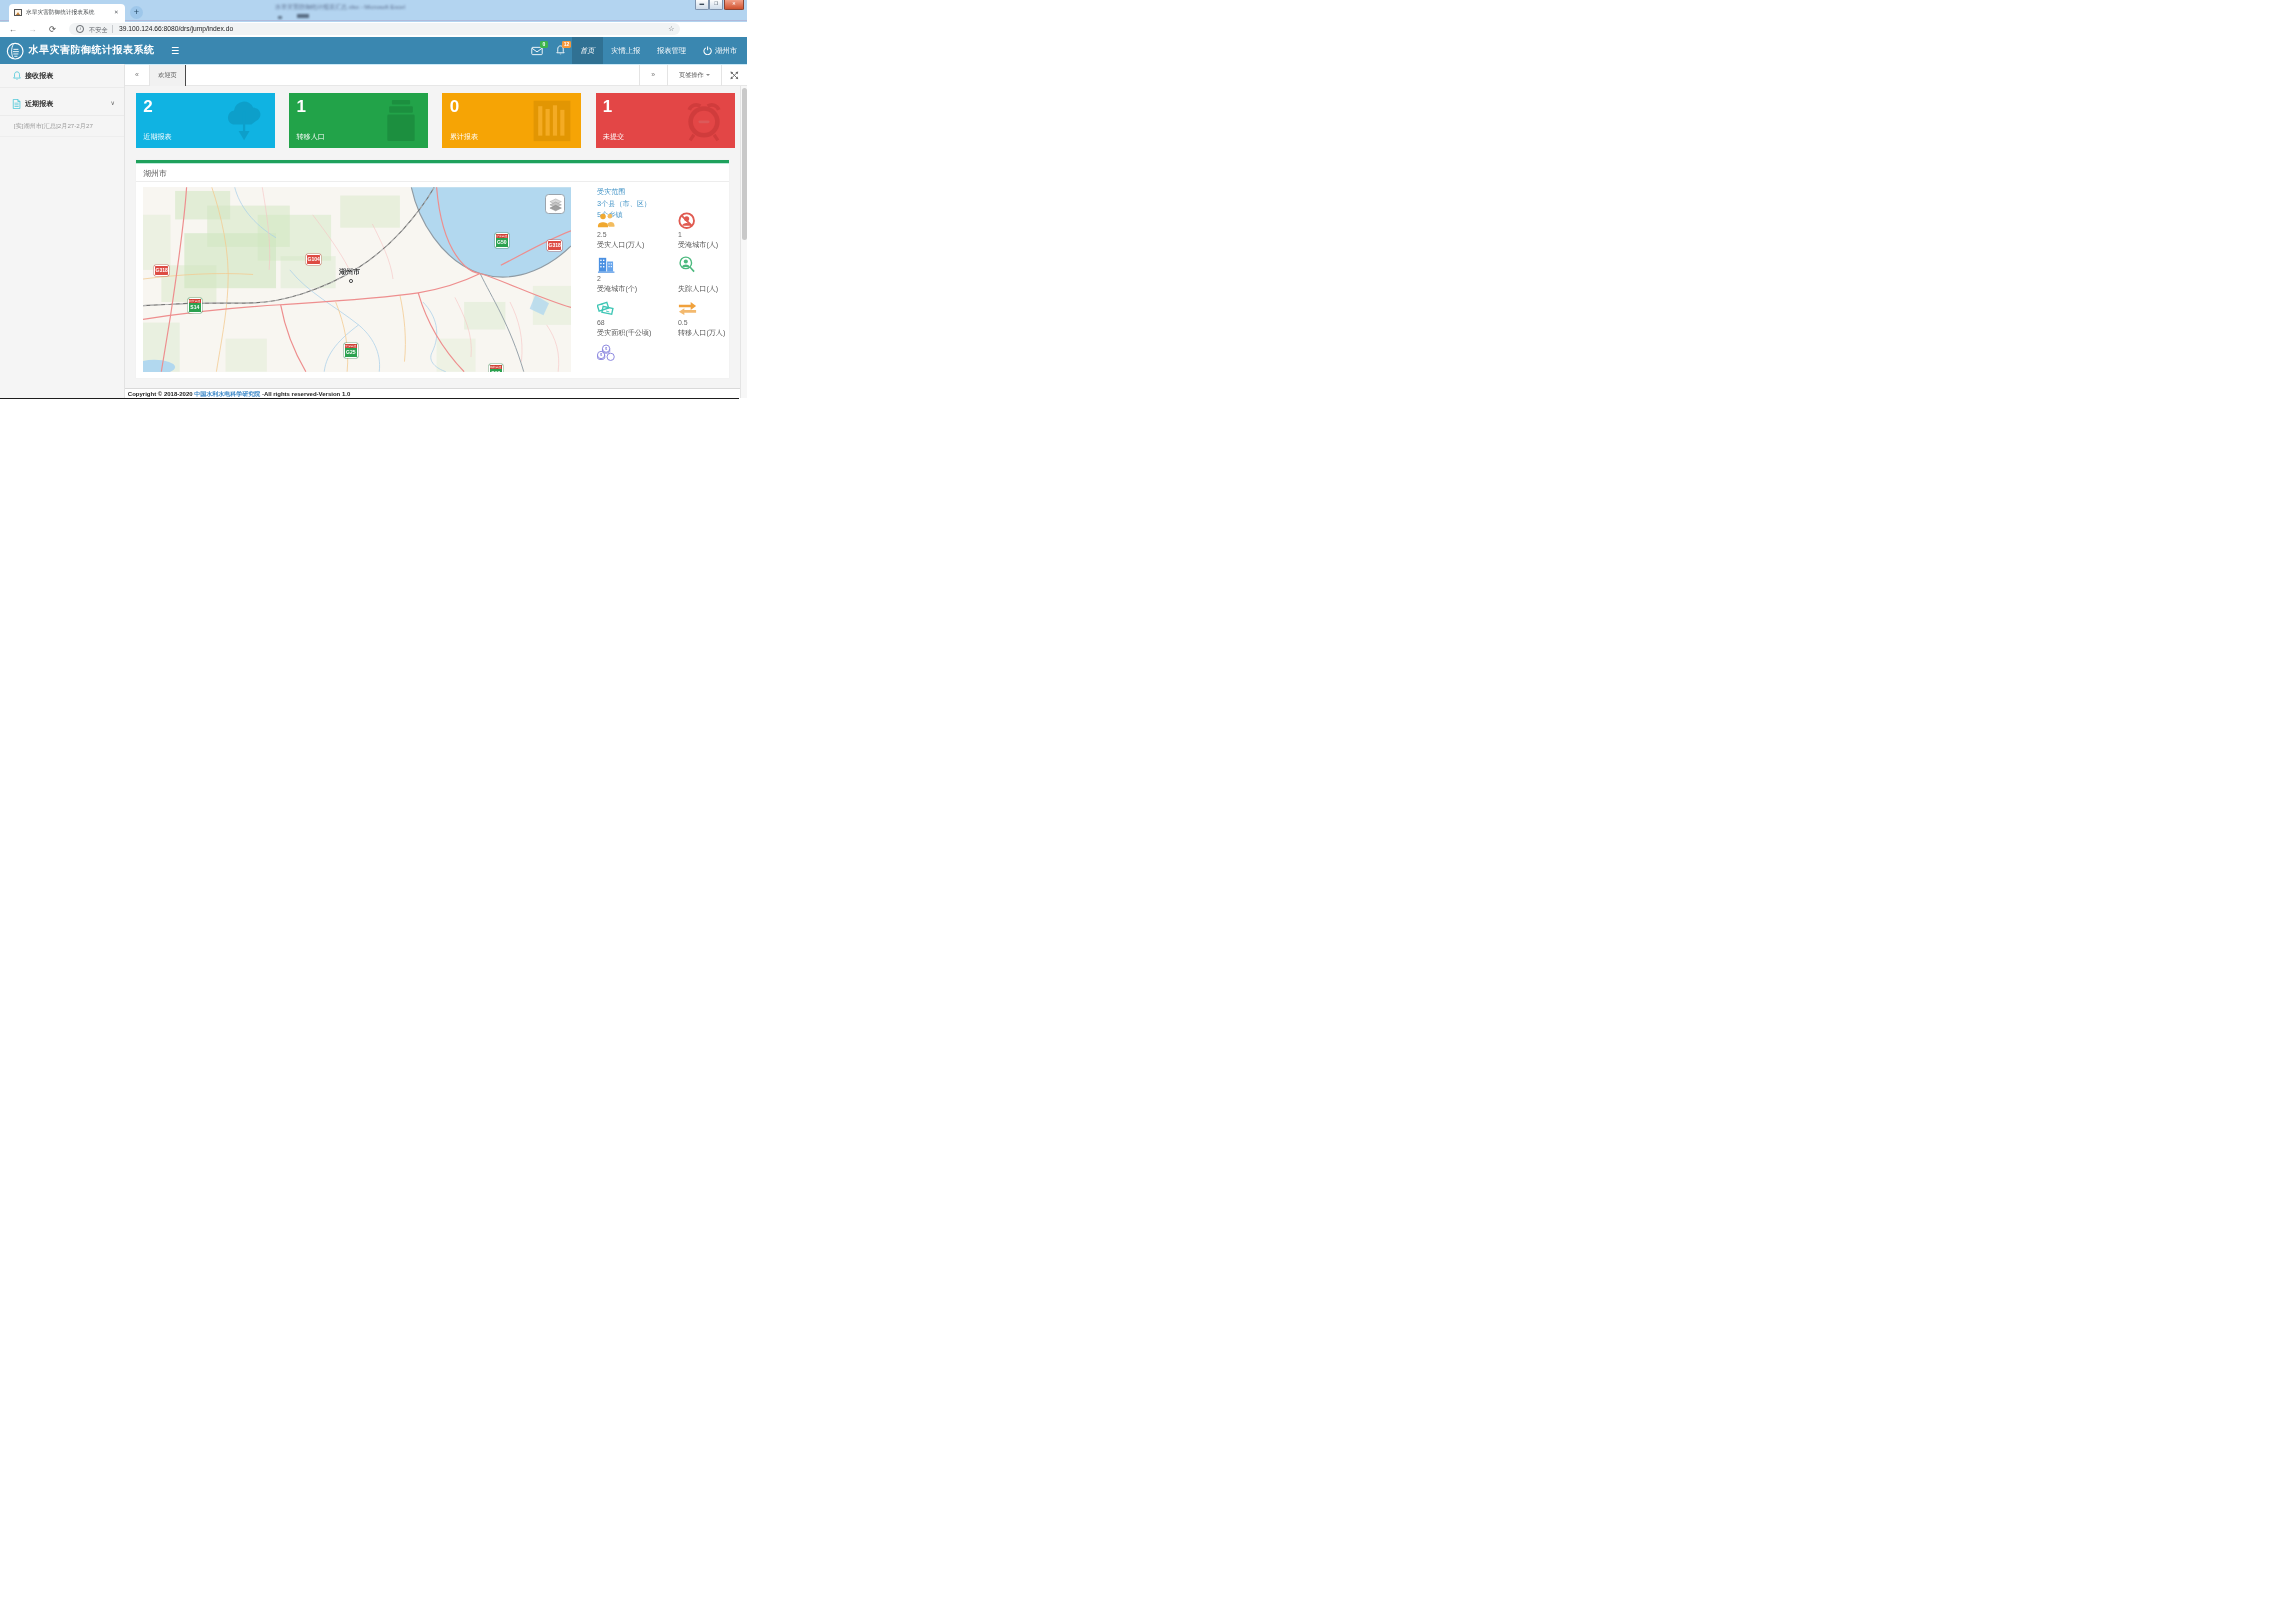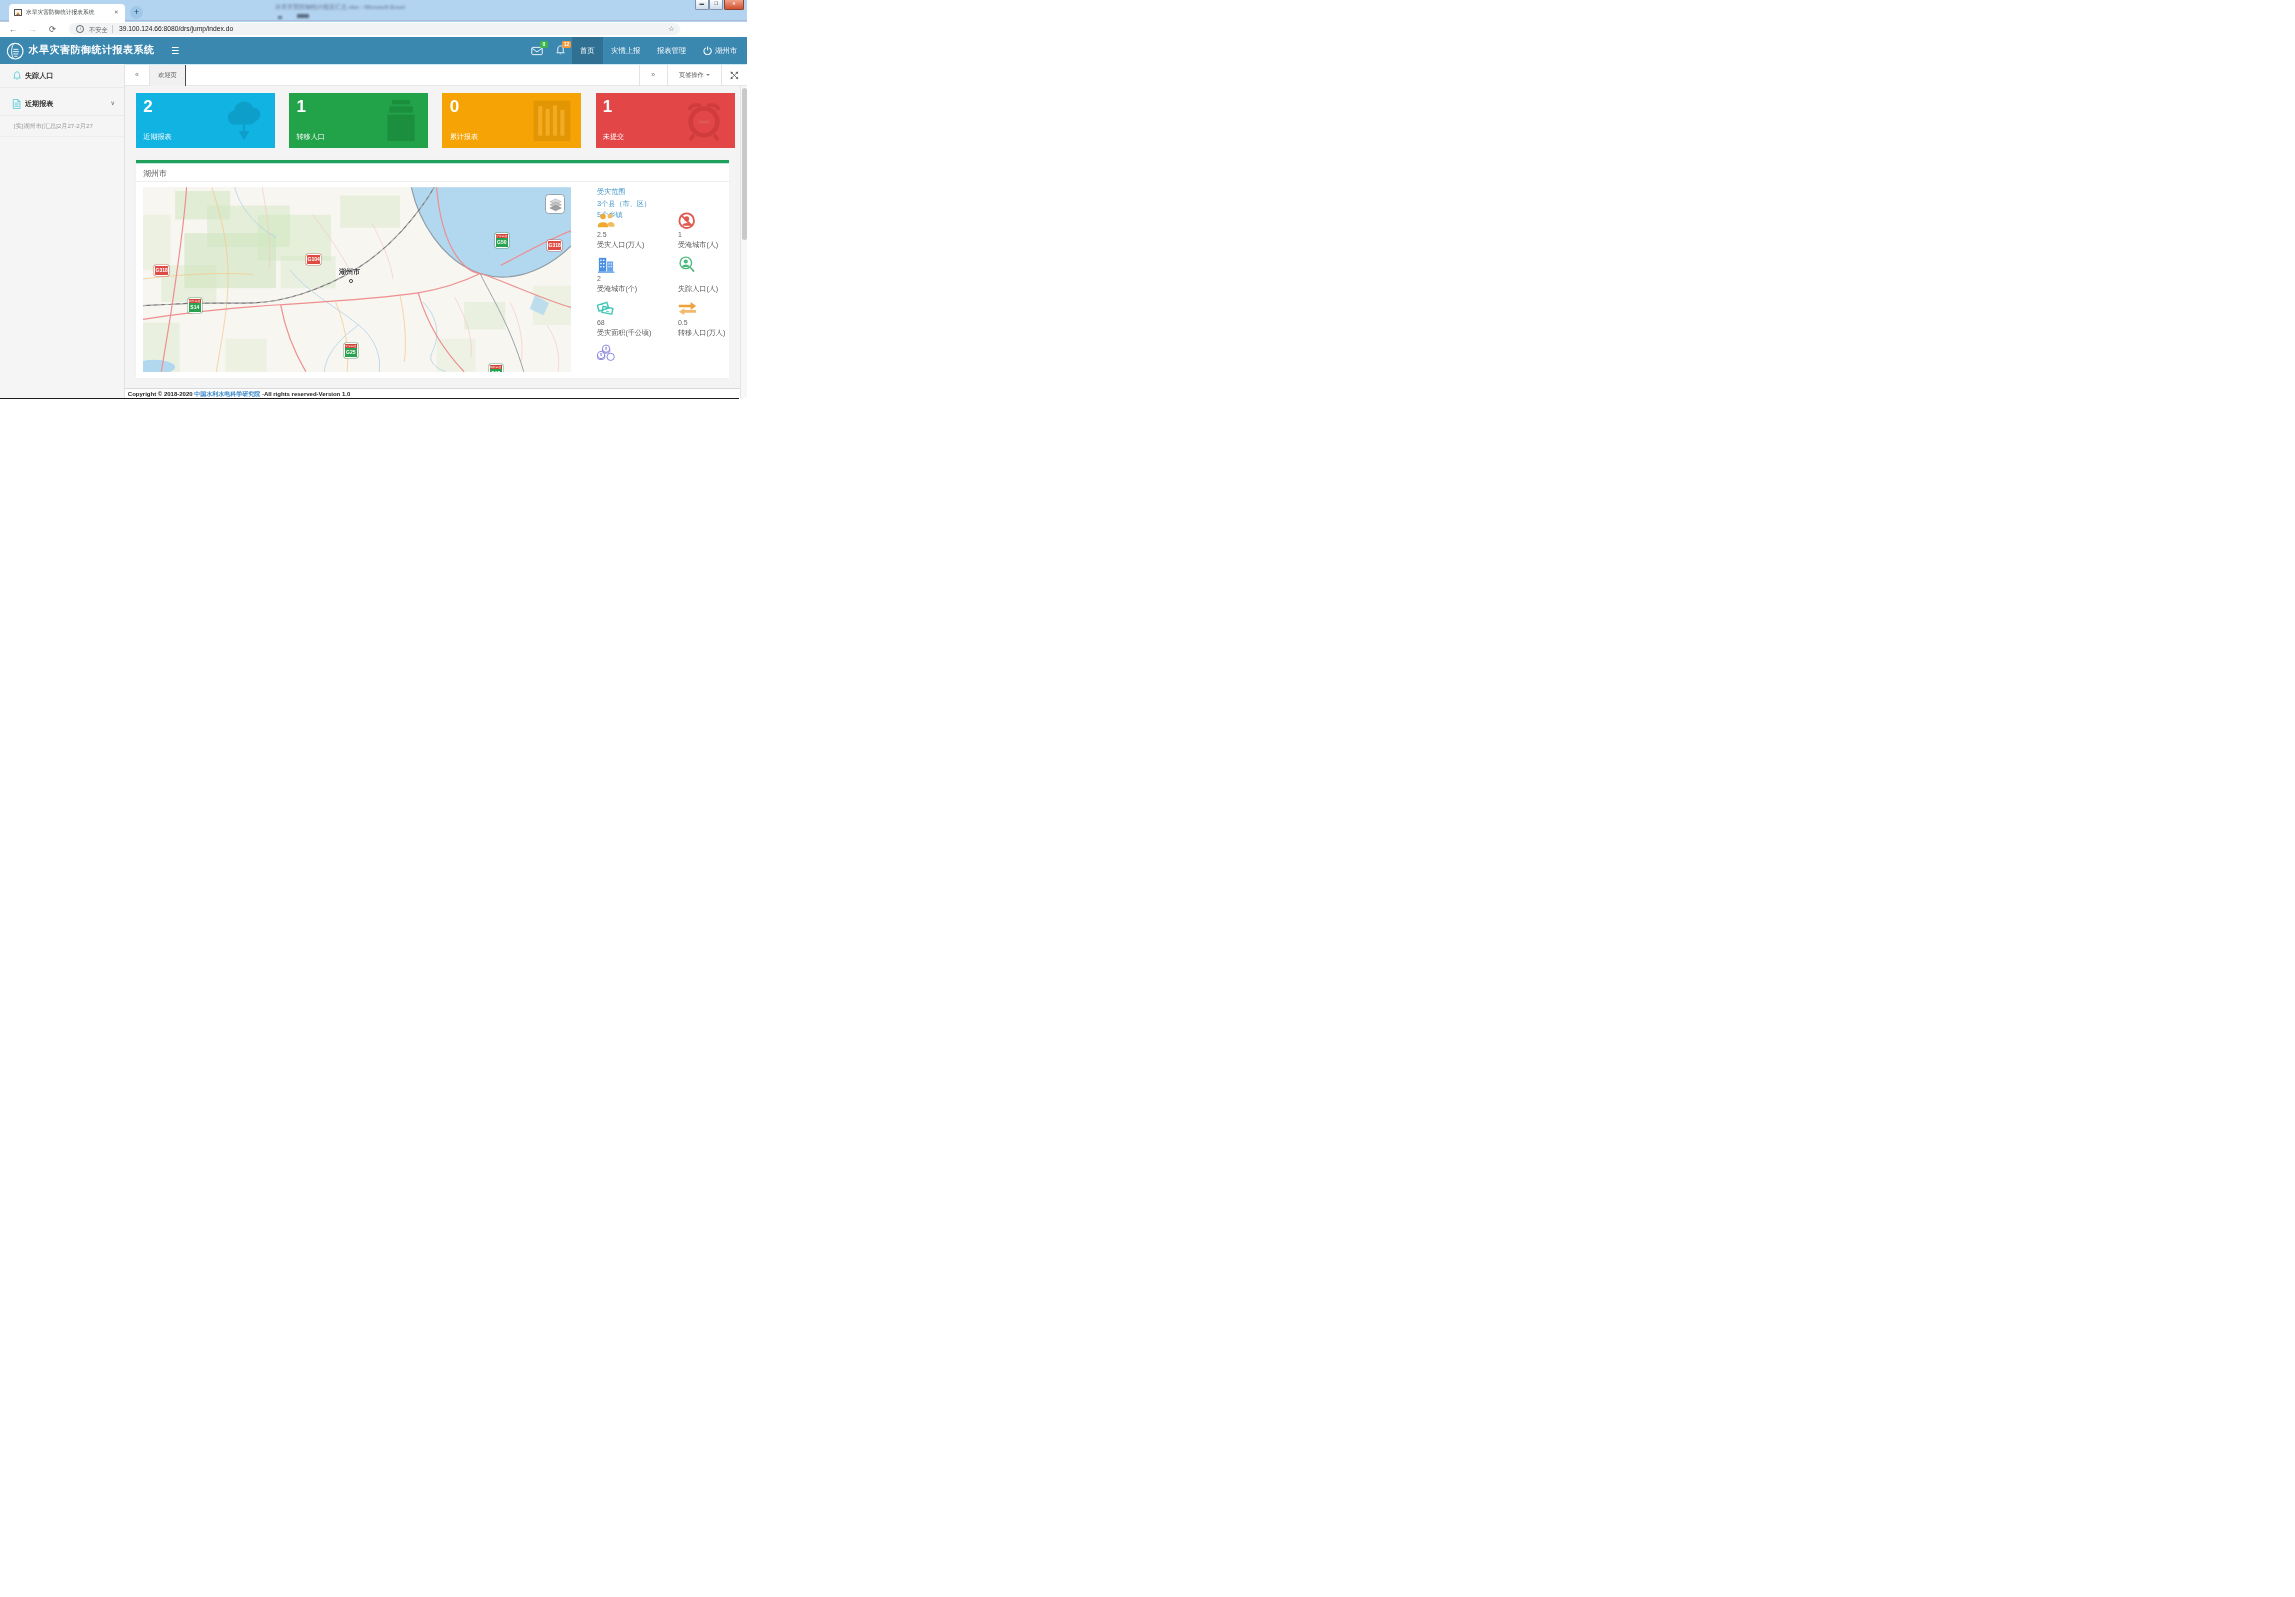--- a/index.html
+++ b/index.html
@@ -42,21 +42,21 @@
 
   
   .app-header { position:absolute; left:0; top:37px; width:747px; height:27px; background:#3a87b0; color:#fff; }
   .logo { position:absolute; left:6.4px; top:4.6px; width:18.4px; height:18.4px; }
   .app-title { position:absolute; left:28.5px; top:6.4px; font-size:10px; font-weight:bold; letter-spacing:0.5px; white-space:nowrap; }
   .burger { position:absolute; left:171px; top:8.3px; font-size:9.2px; font-weight:bold; }
   .hdr-right { position:absolute; right:3.7px; top:0; height:27px; display:flex; align-items:stretch; }
   .hdr-icon-wrap { position:relative; width:23px; display:flex; align-items:center; justify-content:center; }
   .badge { position:absolute; top:3.7px; right:0.9px; min-width:7.8px; height:7.3px; padding:0 1.4px; border-radius:1.4px; color:#fff; font-size:5px; font-weight:bold; line-height:7.3px; text-align:center; }
   .nav-item { display:flex; align-items:center; padding:0 8.3px; font-size:7.3px; white-space:nowrap; }
-  .nav-item.active { background:rgba(0,0,0,.16); }
+  .nav-item.active { background:rgba(0,0,0,.16);font-style:italic; }
   .user-item { display:flex; align-items:center; gap:3.2px; padding:0 6.4px 0 8.3px; font-size:7.3px; white-space:nowrap; }
 
   
   .sidebar { position:absolute; left:0; top:64px; width:125px; height:334px; background:#f5f5f5; border-right:0.5px solid #e3e3e3; }
   .side-row { position:relative; height:24px; border-bottom:0.5px solid #ebebeb; }
   .side-row .txt { position:absolute; left:25px; top:7.3px; font-size:7.1px; font-weight:bold; color:#333; }
   .side-row svg { position:absolute; left:12px; top:6.9px; }
   .side-gap { height:3.7px; }
   .chev { position:absolute; right:9.2px; top:7.8px; font-size:6px; color:#666; }
   .side-item { position:relative; height:21px; border-bottom:0.5px solid #eeeeee; }
@@ -215,21 +215,21 @@
       </div>
     </div>
   </div>
 
   <div class="sidebar">
     <div class="side-row">
       <svg width="10" height="10" viewBox="0 0 24 24">
           <path d="M12 2 C8 2 6 5 6 9 L6 14 L4 17 L20 17 L18 14 L18 9 C18 5 16 2 12 2 Z" fill="none" stroke="#3cc3d6" stroke-width="1.8"></path>
           <path d="M10 19 a2.2 2.2 0 0 0 4 0" fill="#3cc3d6"></path>
         </svg>
-      <div class="txt">失踪人口</div>
+      <div class="txt">接收报表</div>
     </div>
     <div class="side-gap"></div>
     <div class="side-row">
       <svg width="9.2" height="10" viewBox="0 0 20 24">
           <path d="M2 1 L13 1 L18 6 L18 23 L2 23 Z" fill="none" stroke="#3cc3d6" stroke-width="1.8"></path>
           <path d="M13 1 L13 6 L18 6" fill="none" stroke="#3cc3d6" stroke-width="1.8"></path>
           <g stroke="#3cc3d6" stroke-width="1.6">
             <line x1="5" y1="10" x2="15" y2="10"></line>
             <line x1="5" y1="14" x2="15" y2="14"></line>
             <line x1="5" y1="18" x2="15" y2="18"></line>

